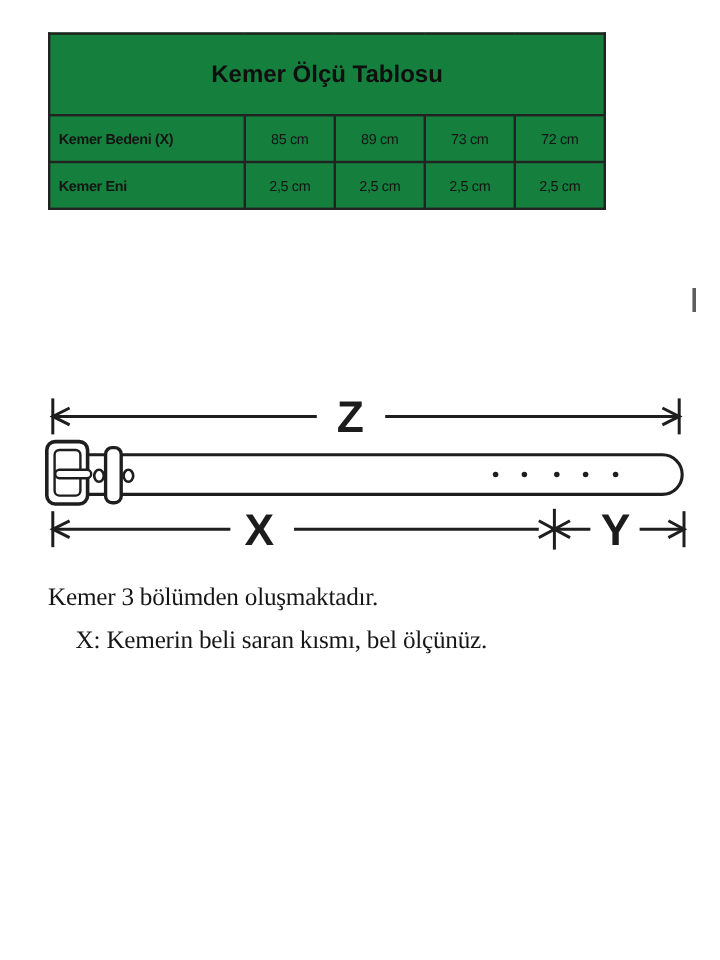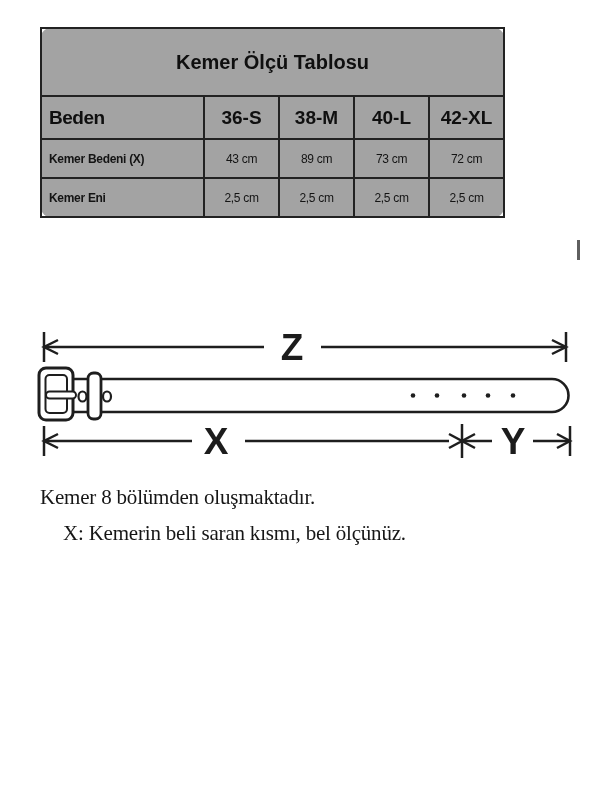--- a/index.html
+++ b/index.html
@@ -12,22 +12,21 @@
     color: #0f0f0f;
   }
   .stage { position: absolute; inset: 0; width: 600px; height: 800px; }
 
   
   .size-table-wrap { position: absolute; left: 40px; top: 27px; }
   table.size-table {
     border-collapse: collapse;
     table-layout: fixed;
     width: 463px;
-    background: #a3a3a3;
-    border-radius: 13px;
+    background: #15803d;
   }
   table.size-table td {
     border: 2px solid #222222;
     padding: 0;
     vertical-align: middle;
     overflow: hidden;
     white-space: nowrap;
   }
   td.title-cell {
     height: 66px;
@@ -86,30 +85,23 @@
         <col style="width:163px">
           <col style="width:75px">
           <col style="width:75px">
           <col style="width:75px">
           <col style="width:75px">
       </colgroup>
       <tbody>
           <tr>
         <td class="title-cell" colspan="5">Kemer Ölçü Tablosu</td>
       </tr>
-      <tr class="hdr">
-        <td class="lbl">Beden</td>
-        <td>36-S</td>
-        <td>38-M</td>
-        <td>40-L</td>
-        <td>42-XL</td>
-      </tr>
       <tr class="datarow r2">
         <td class="lbl">Kemer Bedeni (X)</td>
-        <td>43 cm</td>
+        <td>85 cm</td>
         <td>89 cm</td>
         <td>73 cm</td>
         <td>72 cm</td>
       </tr>
       <tr class="datarow r4">
         <td class="lbl">Kemer Eni</td>
         <td>2,5 cm</td>
         <td>2,5 cm</td>
         <td>2,5 cm</td>
         <td>2,5 cm</td>
@@ -171,16 +163,16 @@
       <g>
         <path d="M462 121 H492"></path>
         <text x="513" y="134" text-anchor="middle" class="dim-label" stroke="none">Y</text>
         <path d="M533 121 H570"></path>
         <path d="M557 114 L570 121 L557 128"></path>
         <path d="M570 106 V136"></path>
       </g>
     </svg>
   </div>
 
-  <div class="note-line n1">Kemer 8 bölümden oluşmaktadır.</div>
+  <div class="note-line n1">Kemer 3 bölümden oluşmaktadır.</div>
   <div class="note-line n2">X: Kemerin beli saran kısmı, bel ölçünüz.</div>
 
 </div>
 
 </body></html>

